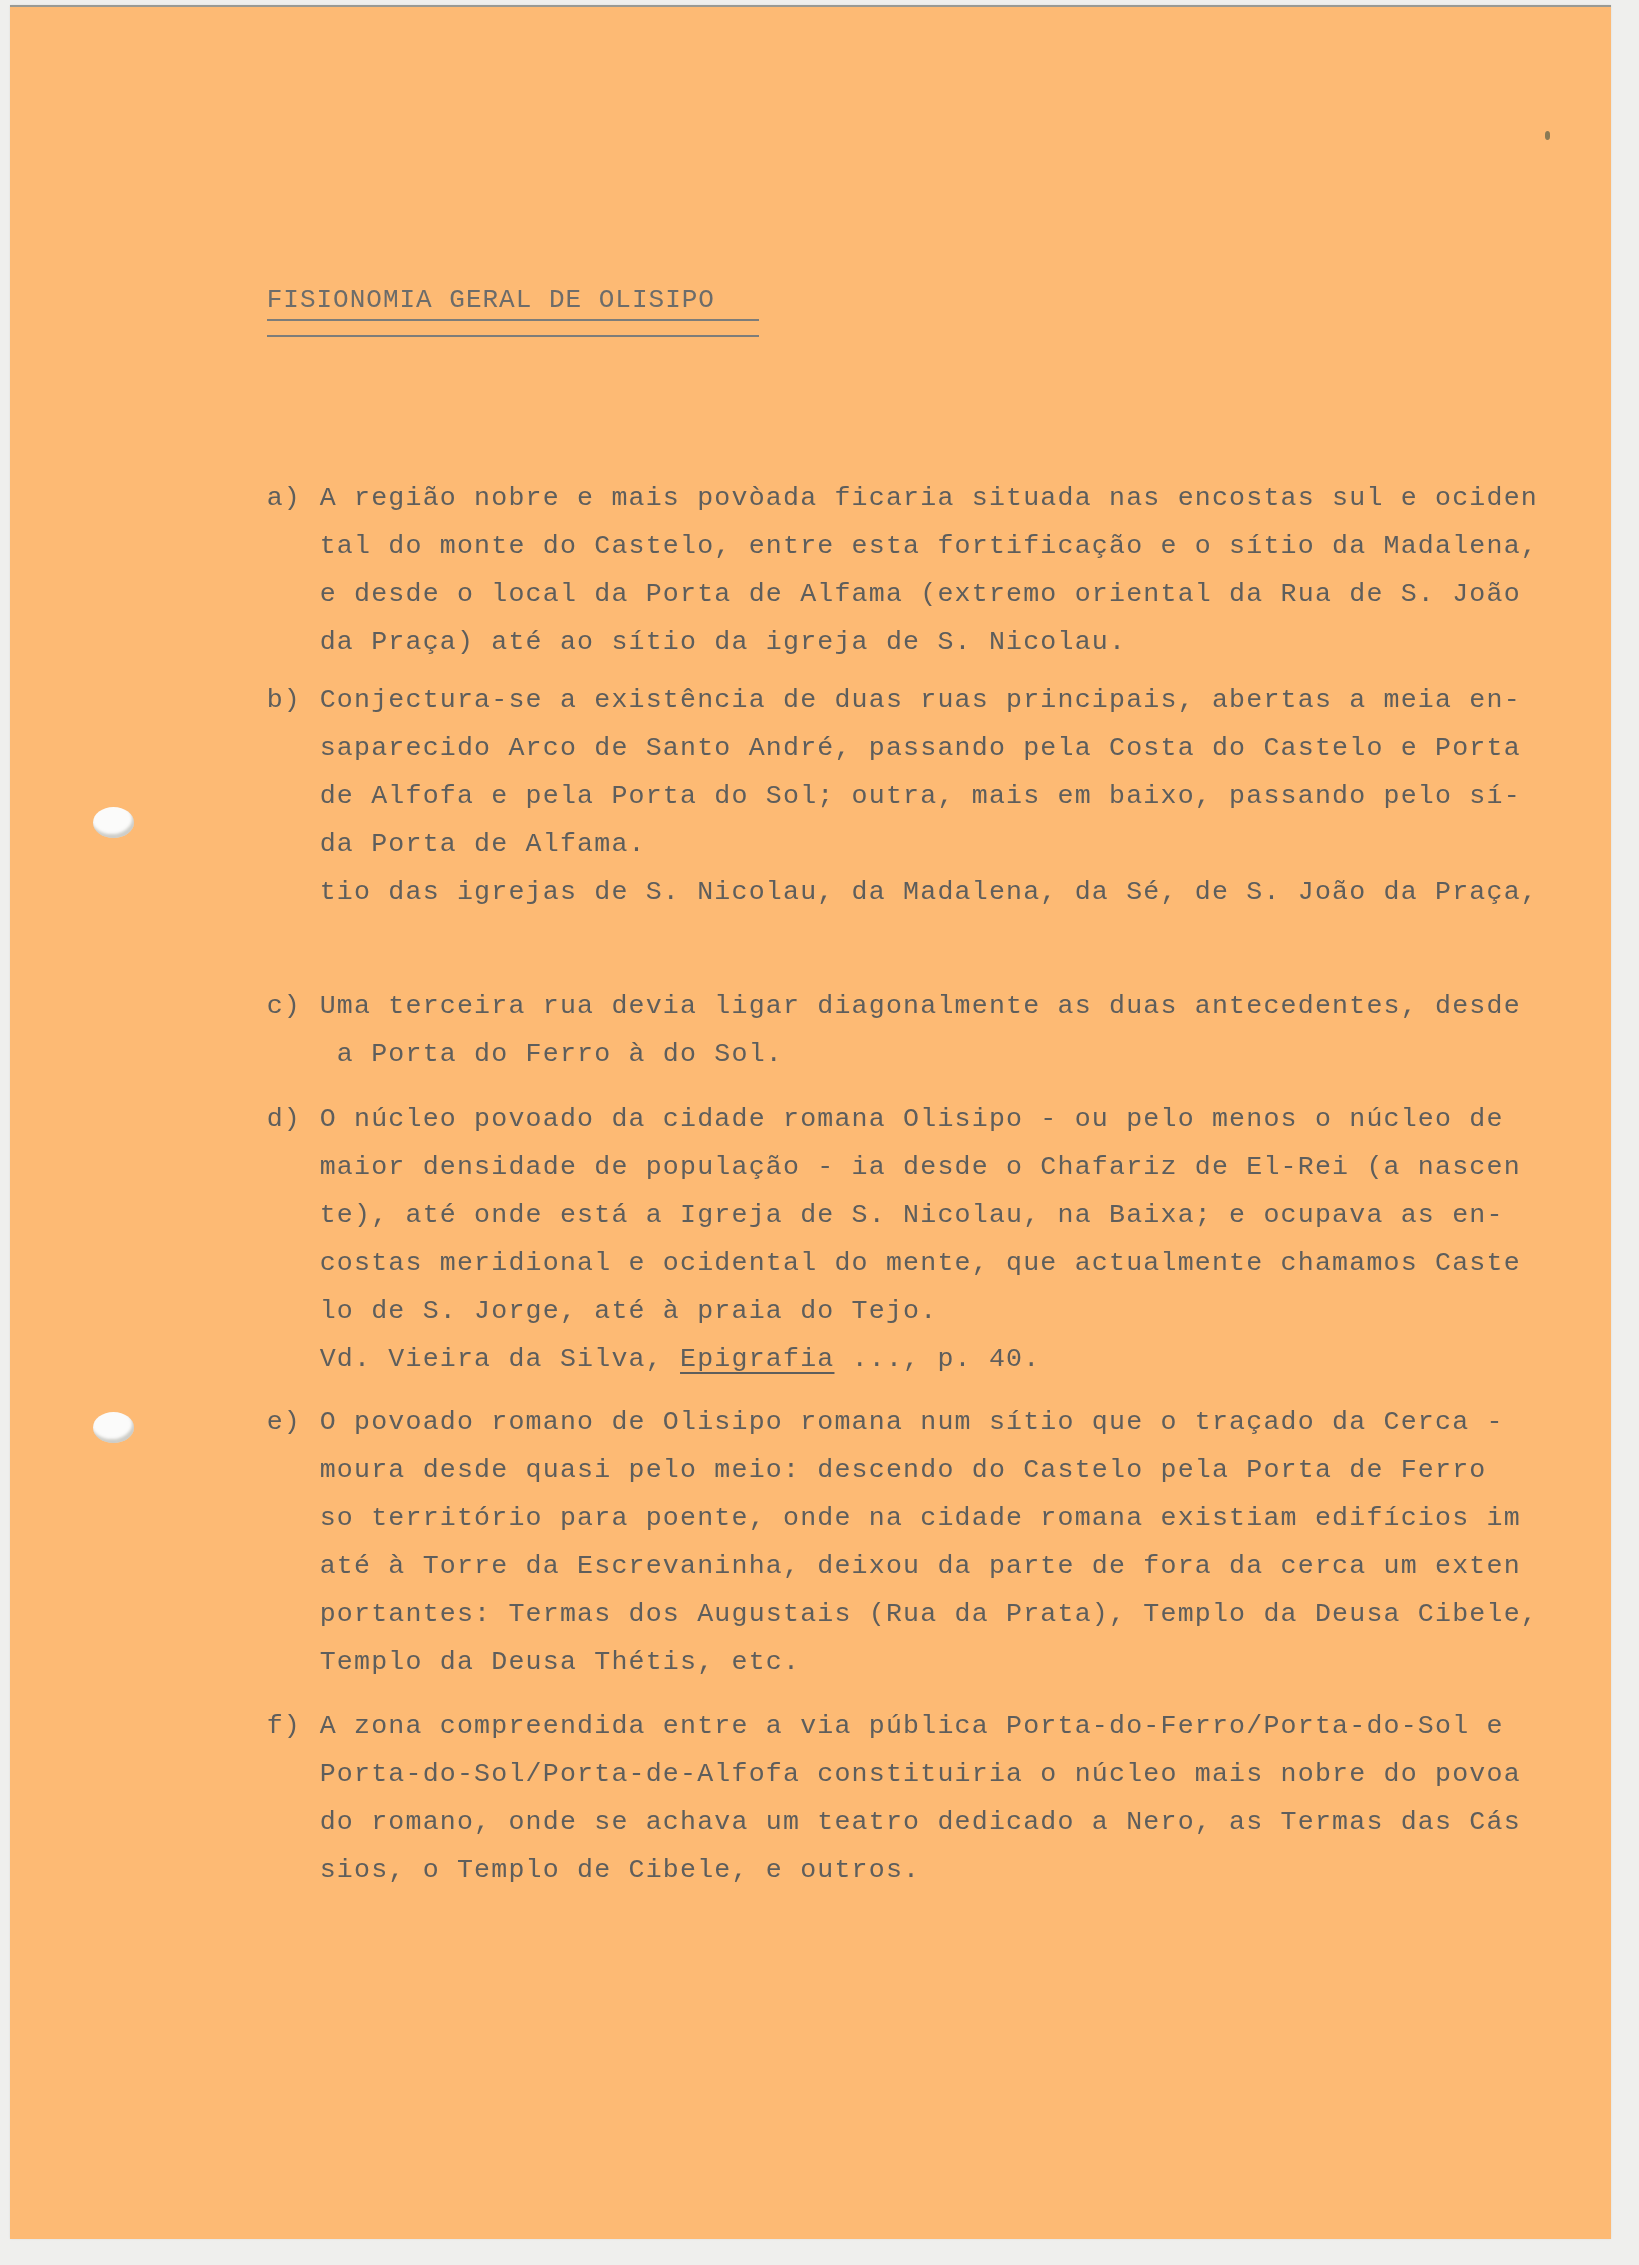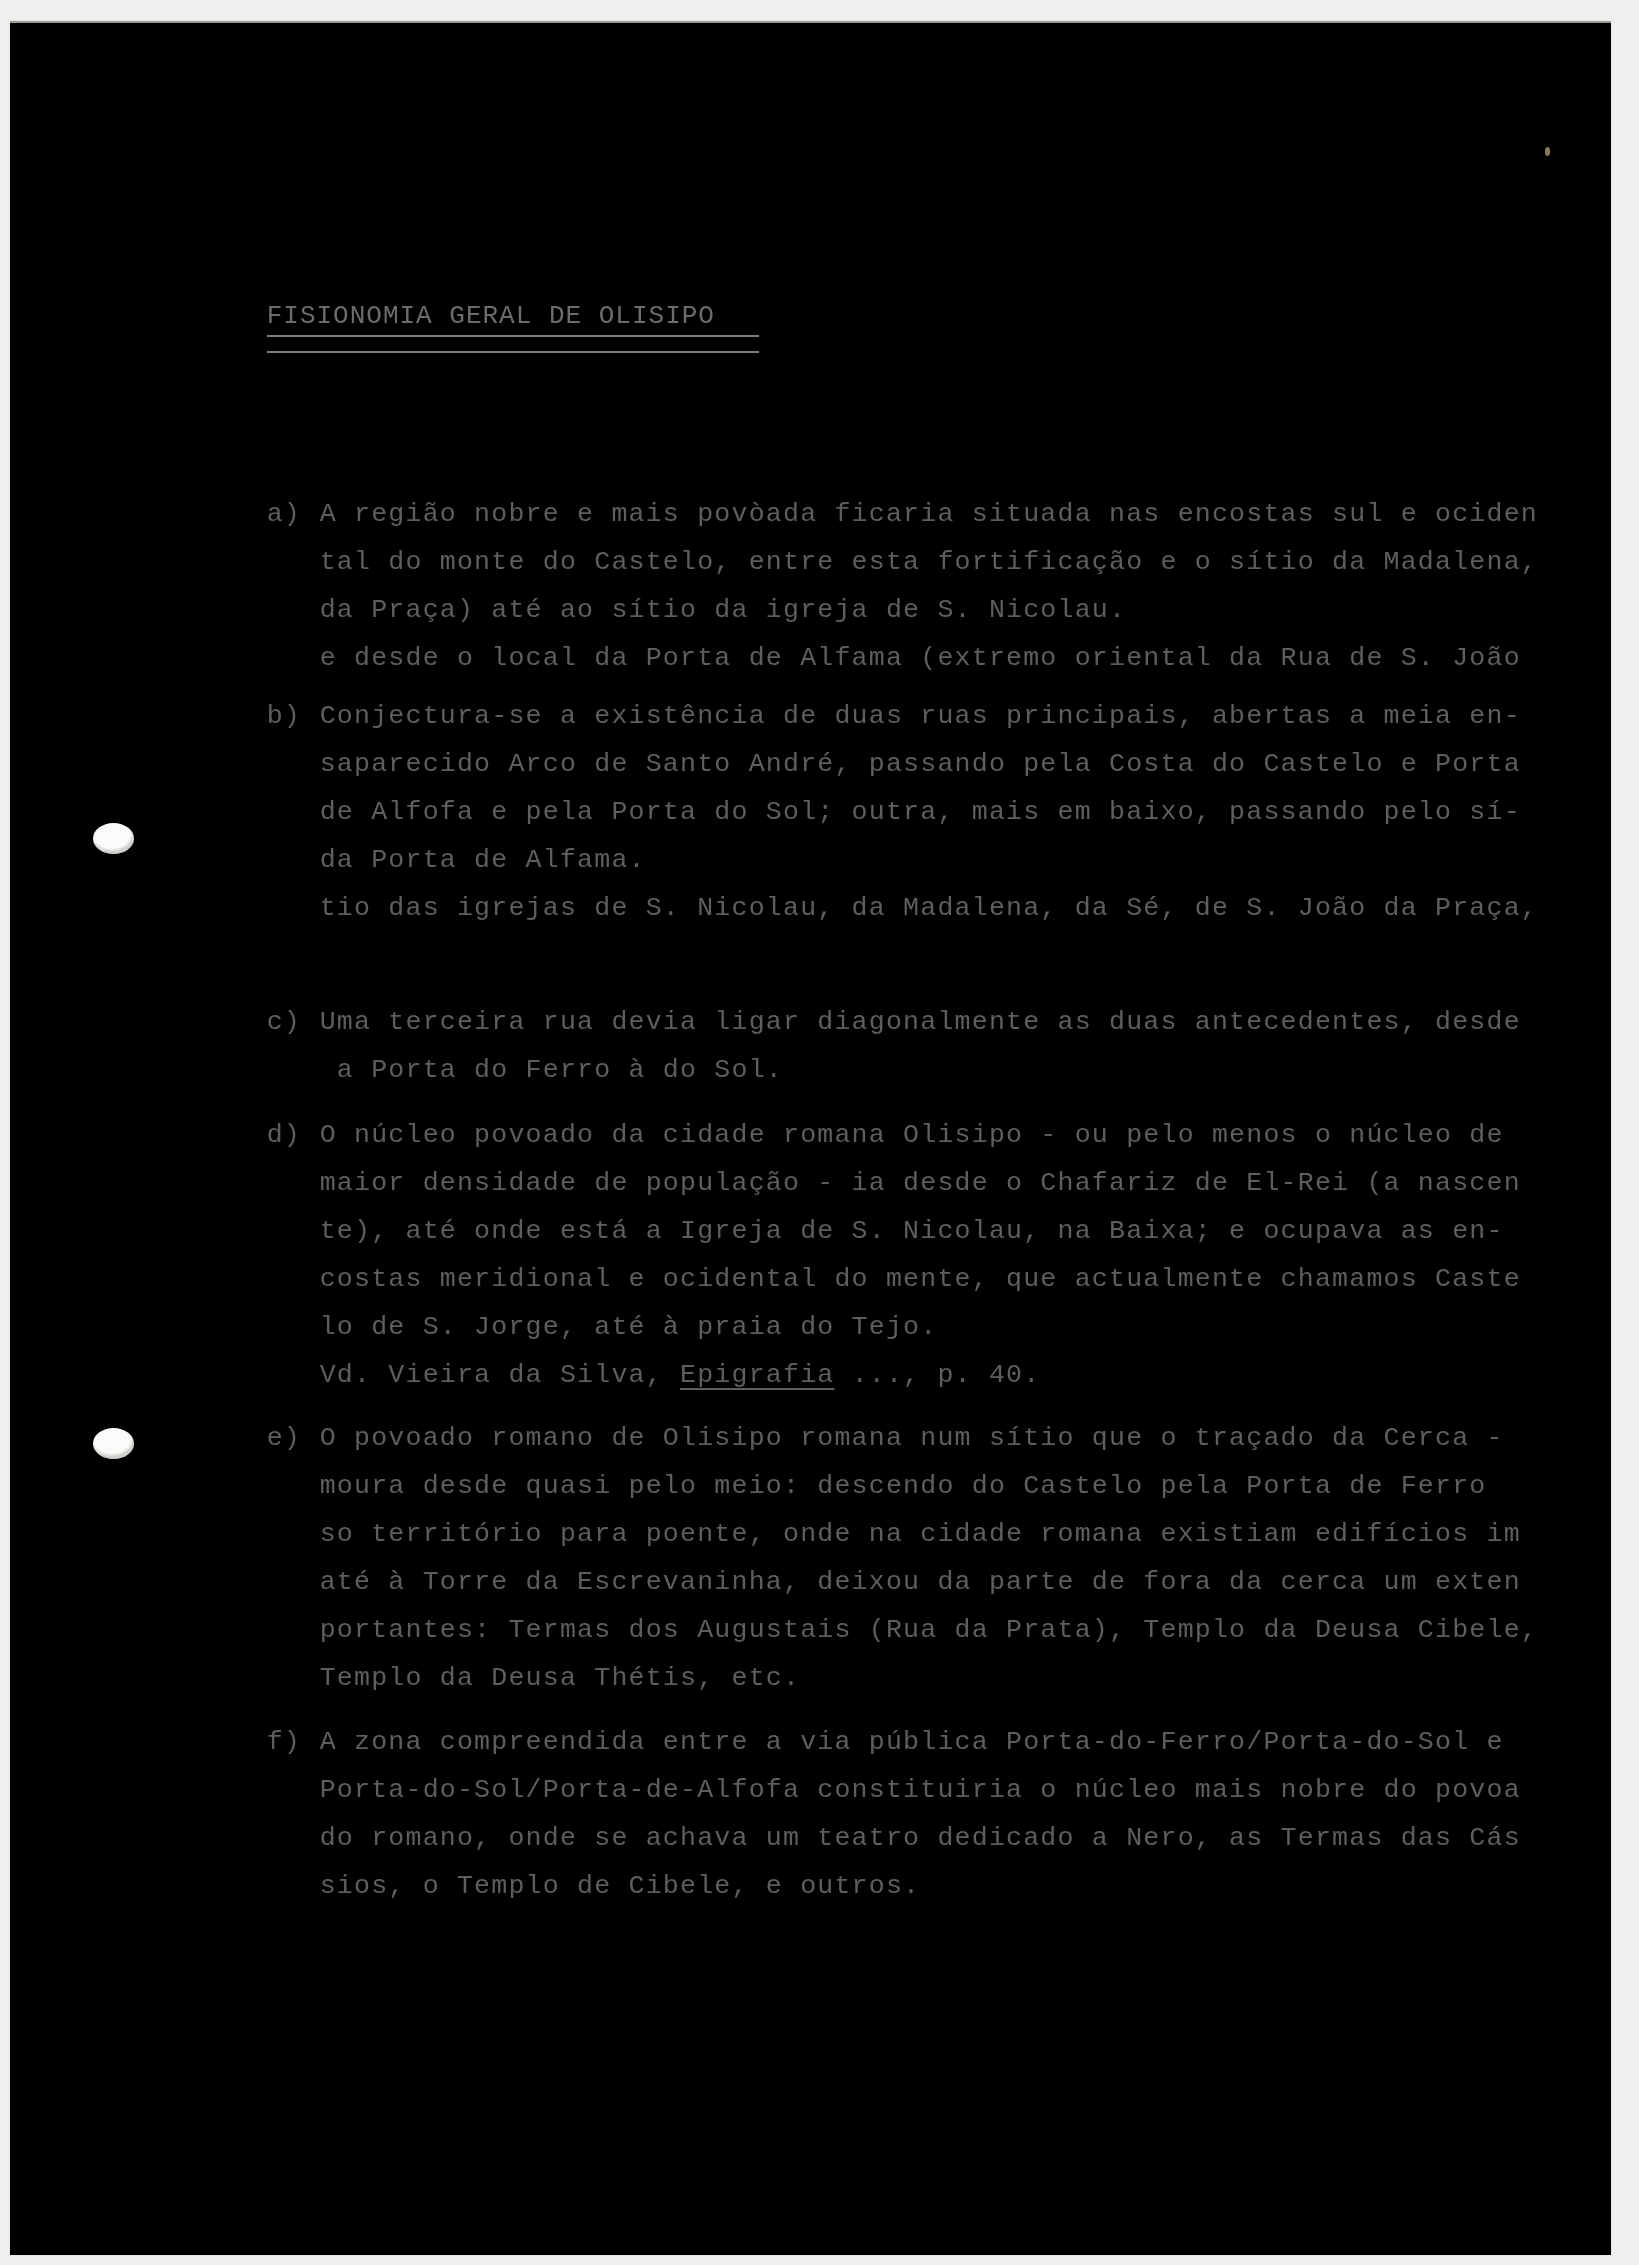--- a/index.html
+++ b/index.html
@@ -10,24 +10,24 @@
     width: 1639px;
     height: 2265px;
     background: #efefed;
     position: relative;
     overflow: hidden;
     font-family: "Liberation Mono", "DejaVu Sans Mono", monospace;
   }
   .page {
     position: absolute;
     left: 9.7px;
-    top: 21px;
+    top: 5px;
     width: 1601px;
     height: 2232px;
-    background: #000000;
+    background: #fdba74;
     border-top: 2.9px solid #9a9a94;
     box-shadow: 0 0 1.9px rgba(0,0,0,0.08);
   }
   .punch-hole {
     position: absolute;
     width: 41px;
     height: 31px;
     border-radius: 50%;
     background: #fbfbfa;
     box-shadow: inset -1.9px -3.9px 2.9px rgba(120,120,110,0.35);
@@ -99,24 +99,24 @@
 
   <div class="section" style="top:467px;">
     <div class="line">
         <span class="marker">a)</span>
         <span class="text">A região nobre e mais povòada ficaria situada nas encostas sul e ociden</span>
       </div>
     <div class="line">
         <span class="text">tal do monte do Castelo, entre esta fortificação e o sítio da Madalena,</span>
       </div>
     <div class="line">
+        <span class="text">e desde o local da Porta de Alfama (extremo oriental da Rua de S. João</span>
+      </div>
+    <div class="line">
         <span class="text">da Praça) até ao sítio da igreja de S. Nicolau.</span>
-      </div>
-    <div class="line">
-        <span class="text">e desde o local da Porta de Alfama (extremo oriental da Rua de S. João</span>
       </div>
   </div>
 
   <div class="section" style="top:669px;">
     <div class="line">
         <span class="marker">b)</span>
         <span class="text">Conjectura-se a existência de duas ruas principais, abertas a meia en-</span>
       </div>
     <div class="line">
         <span class="text">saparecido Arco de Santo André, passando pela Costa do Castelo e Porta</span>

